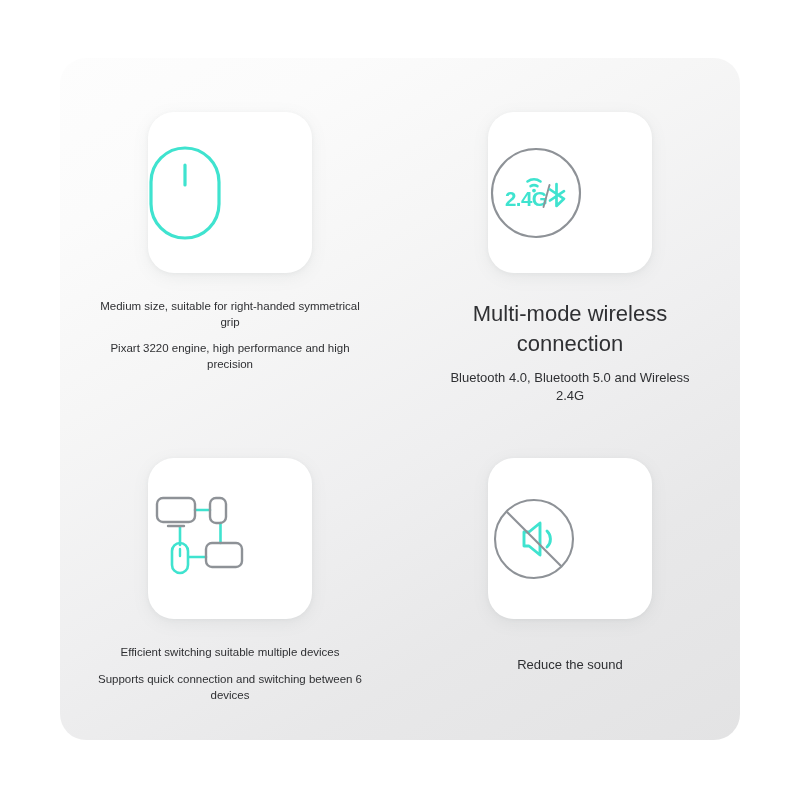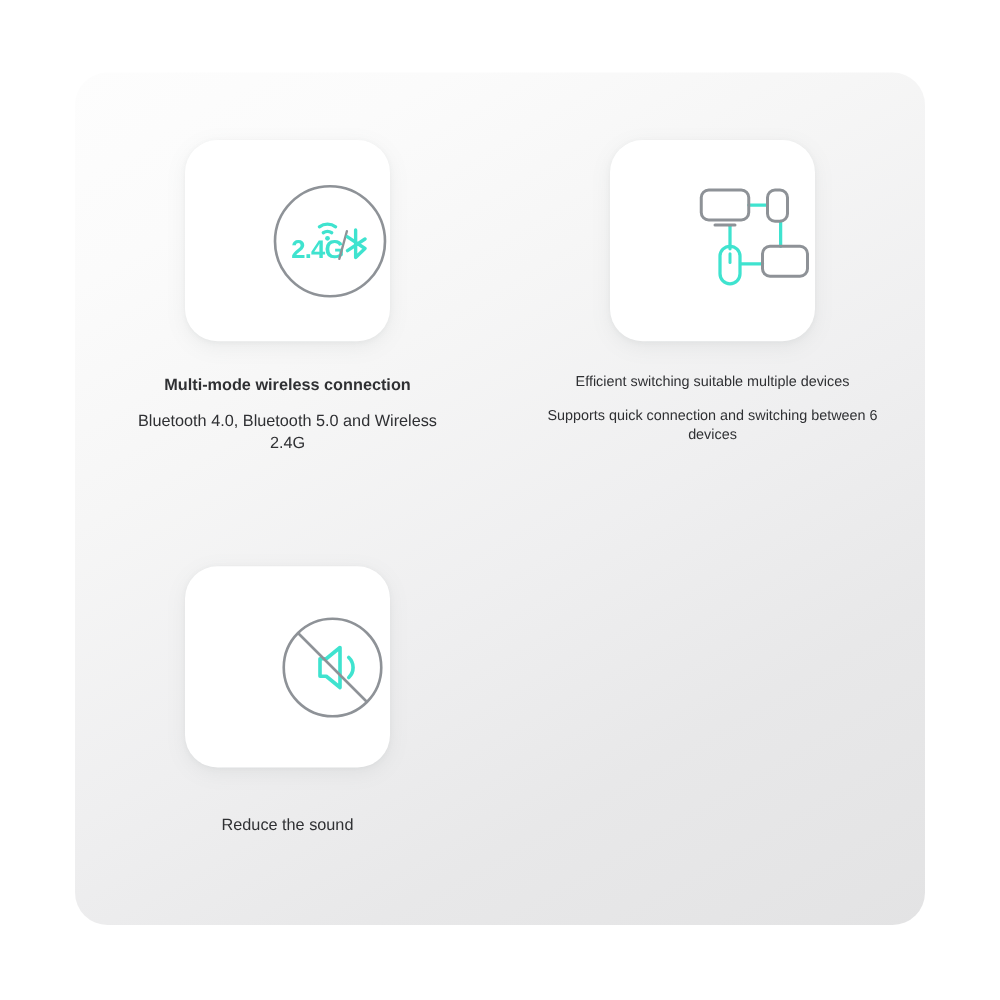--- a/index.html
+++ b/index.html
@@ -60,21 +60,21 @@
 
   .icon-card {
     width: 164px;
     height: 161px;
     border-radius: 26px;
     background: #ffffff;
     box-shadow: 0 4px 16px rgba(120,124,130,0.10),
                 0 1px 4px rgba(120,124,130,0.07);
     display: flex;
     align-items: center;
-    justify-content: flex-end;
+    justify-content: flex-start;
     flex: none;
   }
 
   .caption-block {
     margin-top: 26px;
     width: 270px;
     text-align: center;
   }
 
   .cap-title {
@@ -84,37 +84,51 @@
   }
   .cap-sub {
     color: #2f3033;
     line-height: 1.35;
     margin: 11px 0 0 0;
   }
 
   
   .t-small  { font-size: 11.5px; font-weight: 400; }
   .t-mid    { font-size: 13px; font-weight: 400; }
-  .t-large  { font-size: 13px; font-weight: 700; }
+  .t-large  { font-size: 22px; font-weight: 400; }
   .t-xlarge { font-size: 18.5px; font-weight: 600; }
 
   .teal { stroke: #3fe3cf; }
   .gray { stroke: #8e9297; }
 
   svg { display: block; overflow: visible; }
 </style>
 </head>
 <body>
 
 <div id="stage">
 
   <div id="panel"></div>
 
   <div id="grid">
 
+    <div class="feature">
+      <div class="icon-card">
+        <span>
+          <svg width="74" height="96" viewBox="0 0 74 96">
+            <rect x="3" y="3" width="68" height="90" rx="34" ry="34" fill="none" class="teal" stroke-width="3.2"></rect>
+            <line x1="37" y1="20" x2="37" y2="40" class="teal" stroke-width="3.2" stroke-linecap="round"></line>
+          </svg>
+        </span>
+      </div>
+      <div class="caption-block">
+        <p class="cap-title t-small">Medium size, suitable for right-handed symmetrical grip</p>
+        <p class="cap-sub t-small">Pixart 3220 engine, high performance and high precision</p>
+      </div>
+    </div>
 
     <div class="feature">
       <div class="icon-card">
         <span>
           <svg width="96" height="96" viewBox="0 0 96 96">
             <circle cx="48" cy="48" r="44" fill="none" class="gray" stroke-width="2.1"></circle>
 
             <g fill="none" class="teal" stroke-width="2.6" stroke-linecap="round">
               <path d="M39.5 36.5 a11 11 0 0 1 13 0"></path>
               <path d="M42.6 41.2 a6.4 6.4 0 0 1 6.8 0"></path>

